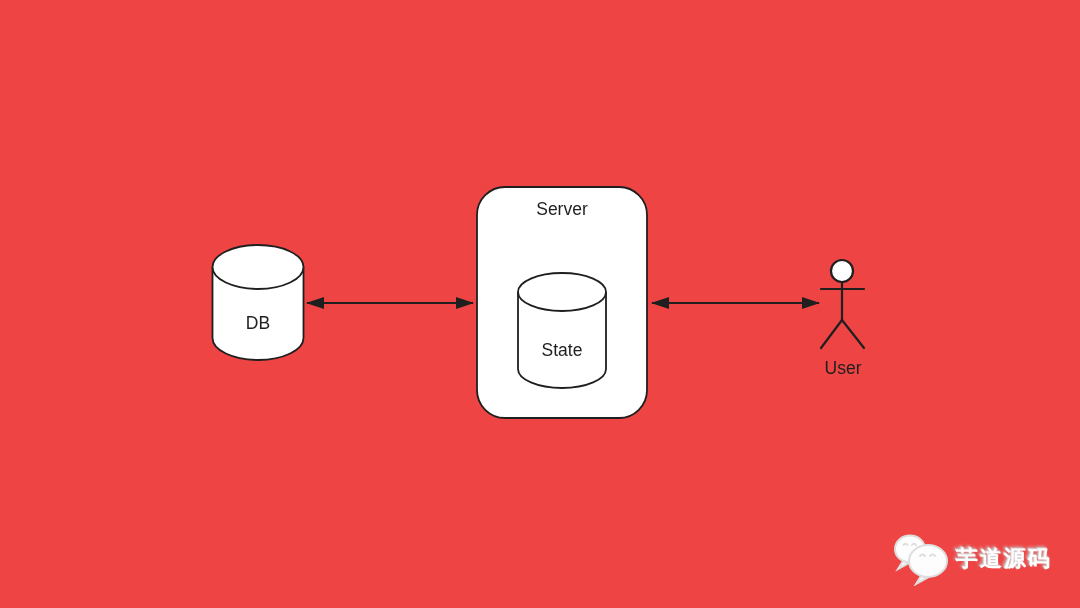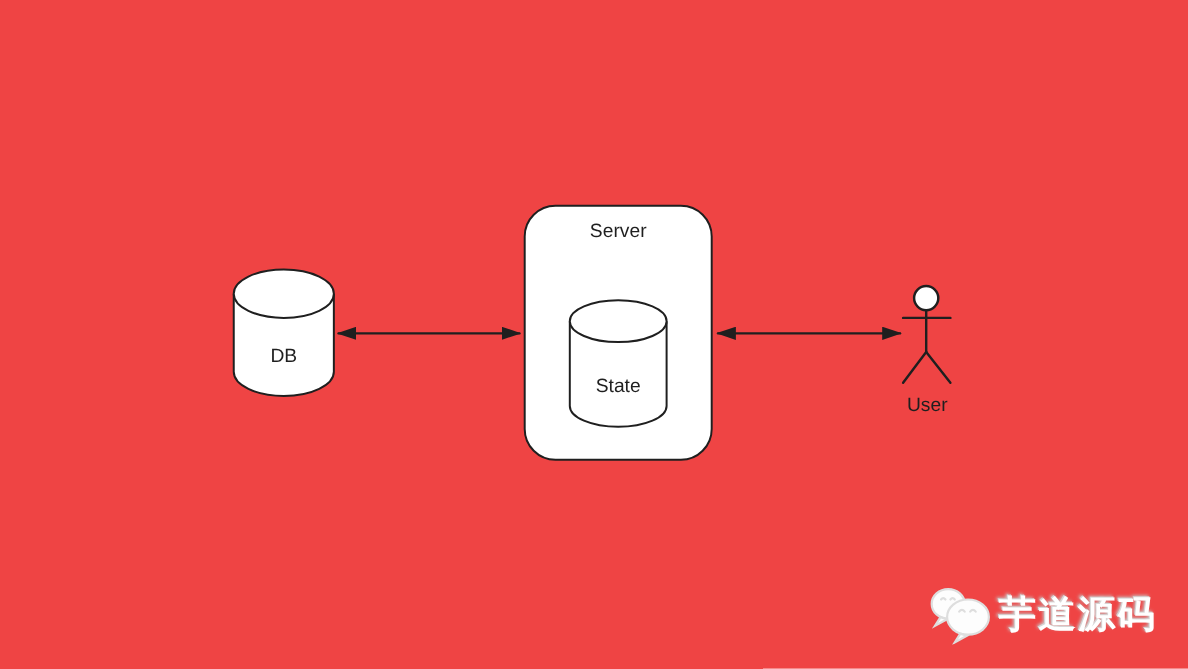--- a/index.html
+++ b/index.html
@@ -63,21 +63,21 @@
     stroke: #dedede;
     stroke-width: 2;
   }
   .wm-eye {
     fill: none;
     stroke: #dedede;
     stroke-width: 2;
     stroke-linecap: round;
   }
   .watermark-text {
-    font-size: 34px;
+    font-size: 22px;
     font-weight: bold;
     letter-spacing: 2px;
     color: #ffffff;
     text-shadow: -1px -1px 0 #d6d6d6, -2px -2px 3px #c8c8c8;
     font-family: Liberation Serif, serif;
   }
 </style>
 </head>
 <body>
 

